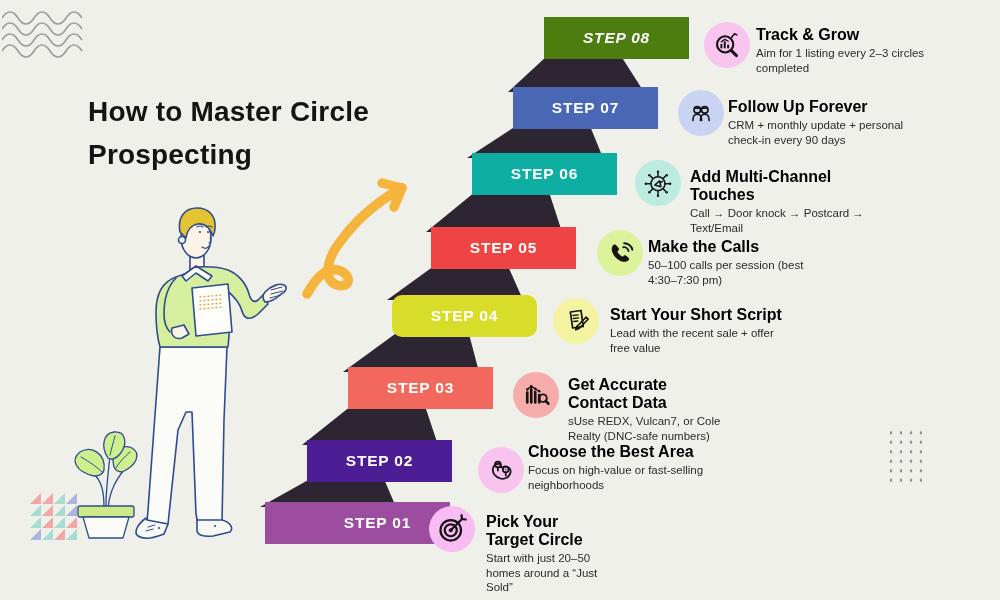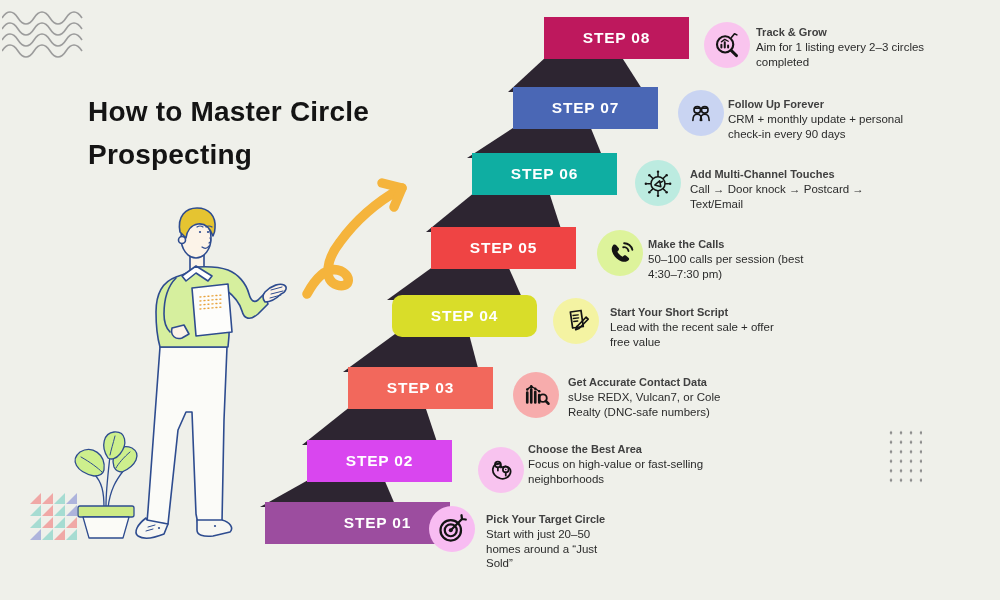--- a/index.html
+++ b/index.html
@@ -21,21 +21,21 @@
   
   .iconc{position:absolute;width:46px;height:46px;border-radius:50%;z-index:2;
          display:flex;align-items:center;justify-content:center;}
   .i1{left:429px;top:506px}.i2{left:478px;top:447px}.i3{left:513px;top:372px}.i4{left:553px;top:298px}
   .i5{left:597px;top:230px}.i6{left:635px;top:160px}.i7{left:678px;top:90px}.i8{left:704px;top:22px}
   .iconc svg{width:30px;height:30px;stroke:#141414;fill:none;stroke-width:1.5;
              stroke-linecap:round;stroke-linejoin:round;}
 
   
   .txt{position:absolute;z-index:2;color:#1d1d1d;}
-  .txt .h{font-size:11px;font-weight:bold;margin-bottom:2px;color:#404040;}
+  .txt .h{font-size:16px;font-weight:bold;margin-bottom:2px;color:#000000;}
   .txt .d{font-size:11.5px;line-height:14.5px;color:#2b2b2b;}
   .t1{left:486px;top:513px;width:120px}.t2{left:528px;top:443px;width:190px}
   .t3{left:568px;top:376px;width:160px}.t4{left:610px;top:306px;width:180px}
   .t5{left:648px;top:238px;width:170px}.t6{left:690px;top:168px;width:180px}
   .t7{left:728px;top:98px;width:185px}.t8{left:756px;top:26px;width:185px}
 
   
   #waves{position:absolute;left:2px;top:8px;z-index:1;}
   #dots-grid{position:absolute;left:886px;top:428px;width:36px;height:56px;z-index:1;
     background-image:radial-gradient(circle,#8C8C8C 1.4px,transparent 1.6px);
@@ -101,39 +101,39 @@
     <polygon points="475,192 549,192 562,232 426,232"></polygon>
     <polygon points="434,266 508,266 523,300 387,300"></polygon>
     <polygon points="395,334 469,334 479,372 343,372"></polygon>
     <polygon points="351,406 425,406 438,445 302,445"></polygon>
     <polygon points="310,479 384,479 396,507 260,507"></polygon>
   </svg>
 
   <div class="bar b1" style="background: rgb(156, 77, 159); padding-left: 40px;">
       <span class="bar-label">STEP 01</span>
     </div>
-  <div class="bar b2" style="background: #d946ef;">
+  <div class="bar b2" style="background: #4c1d95;">
       <span class="bar-label">STEP 02</span>
     </div>
   <div class="bar b3" style="background: rgb(242, 104, 92);">
       <span class="bar-label">STEP 03</span>
     </div>
   <div class="bar b4" style="background: rgb(217, 221, 41); border-radius: 10px;">
       <span class="bar-label">STEP 04</span>
     </div>
   <div class="bar b5" style="background: #ef4444;">
       <span class="bar-label">STEP 05</span>
     </div>
   <div class="bar b6" style="background: rgb(15, 174, 162);">
       <span class="bar-label">STEP 06</span>
     </div>
   <div class="bar b7" style="background: rgb(74, 103, 181);">
       <span class="bar-label">STEP 07</span>
     </div>
-  <div class="bar b8" style="background: #be185d;">
+  <div class="bar b8" style="background: #4d7c0f; font-style: italic;">
       <span class="bar-label">STEP 08</span>
     </div>
 
   <div class="iconc i1" style="background: rgb(248, 188, 242);">
     <svg viewBox="0 0 24 24" style="stroke-width:1.8">
       <circle cx="11" cy="13" r="8.2"></circle>
         <circle cx="11" cy="13" r="4.8"></circle>
       <circle cx="11" cy="13" r="1.6" fill="#141414" stroke="none"></circle>
       <path d="M11 13 L20 4 M20 4 l3 .4 M20 4 l-.4 -3"></path>
     </svg>

